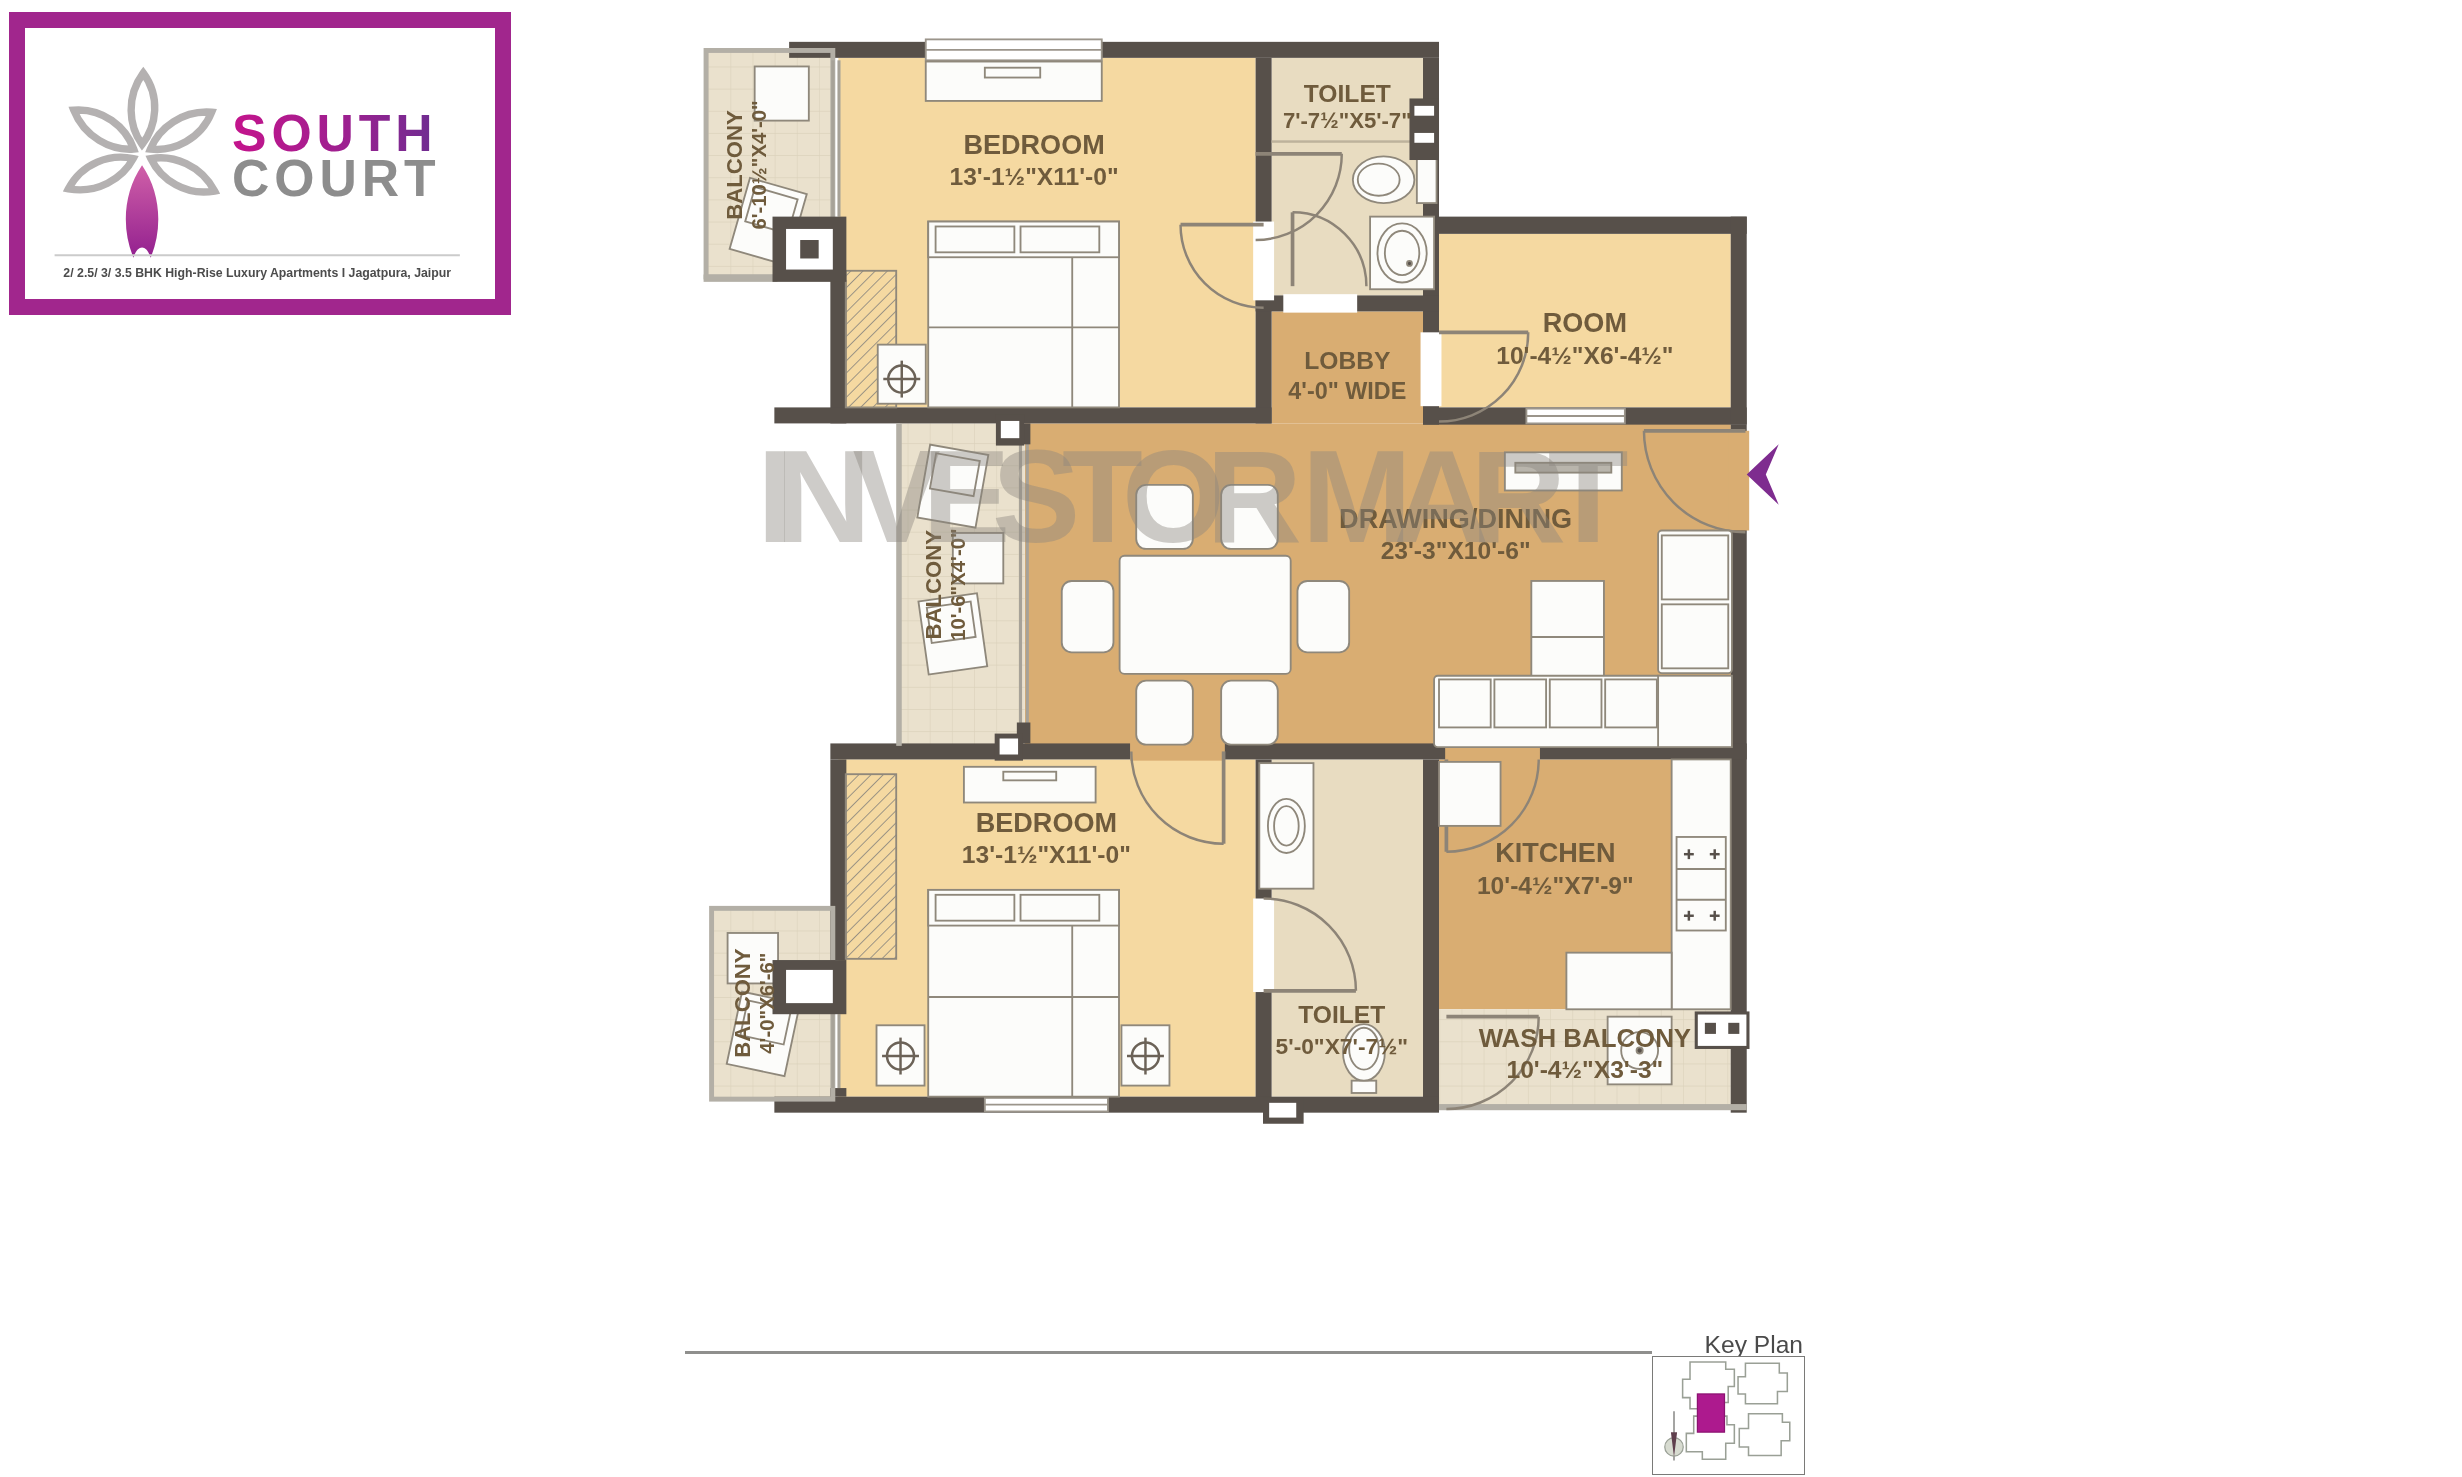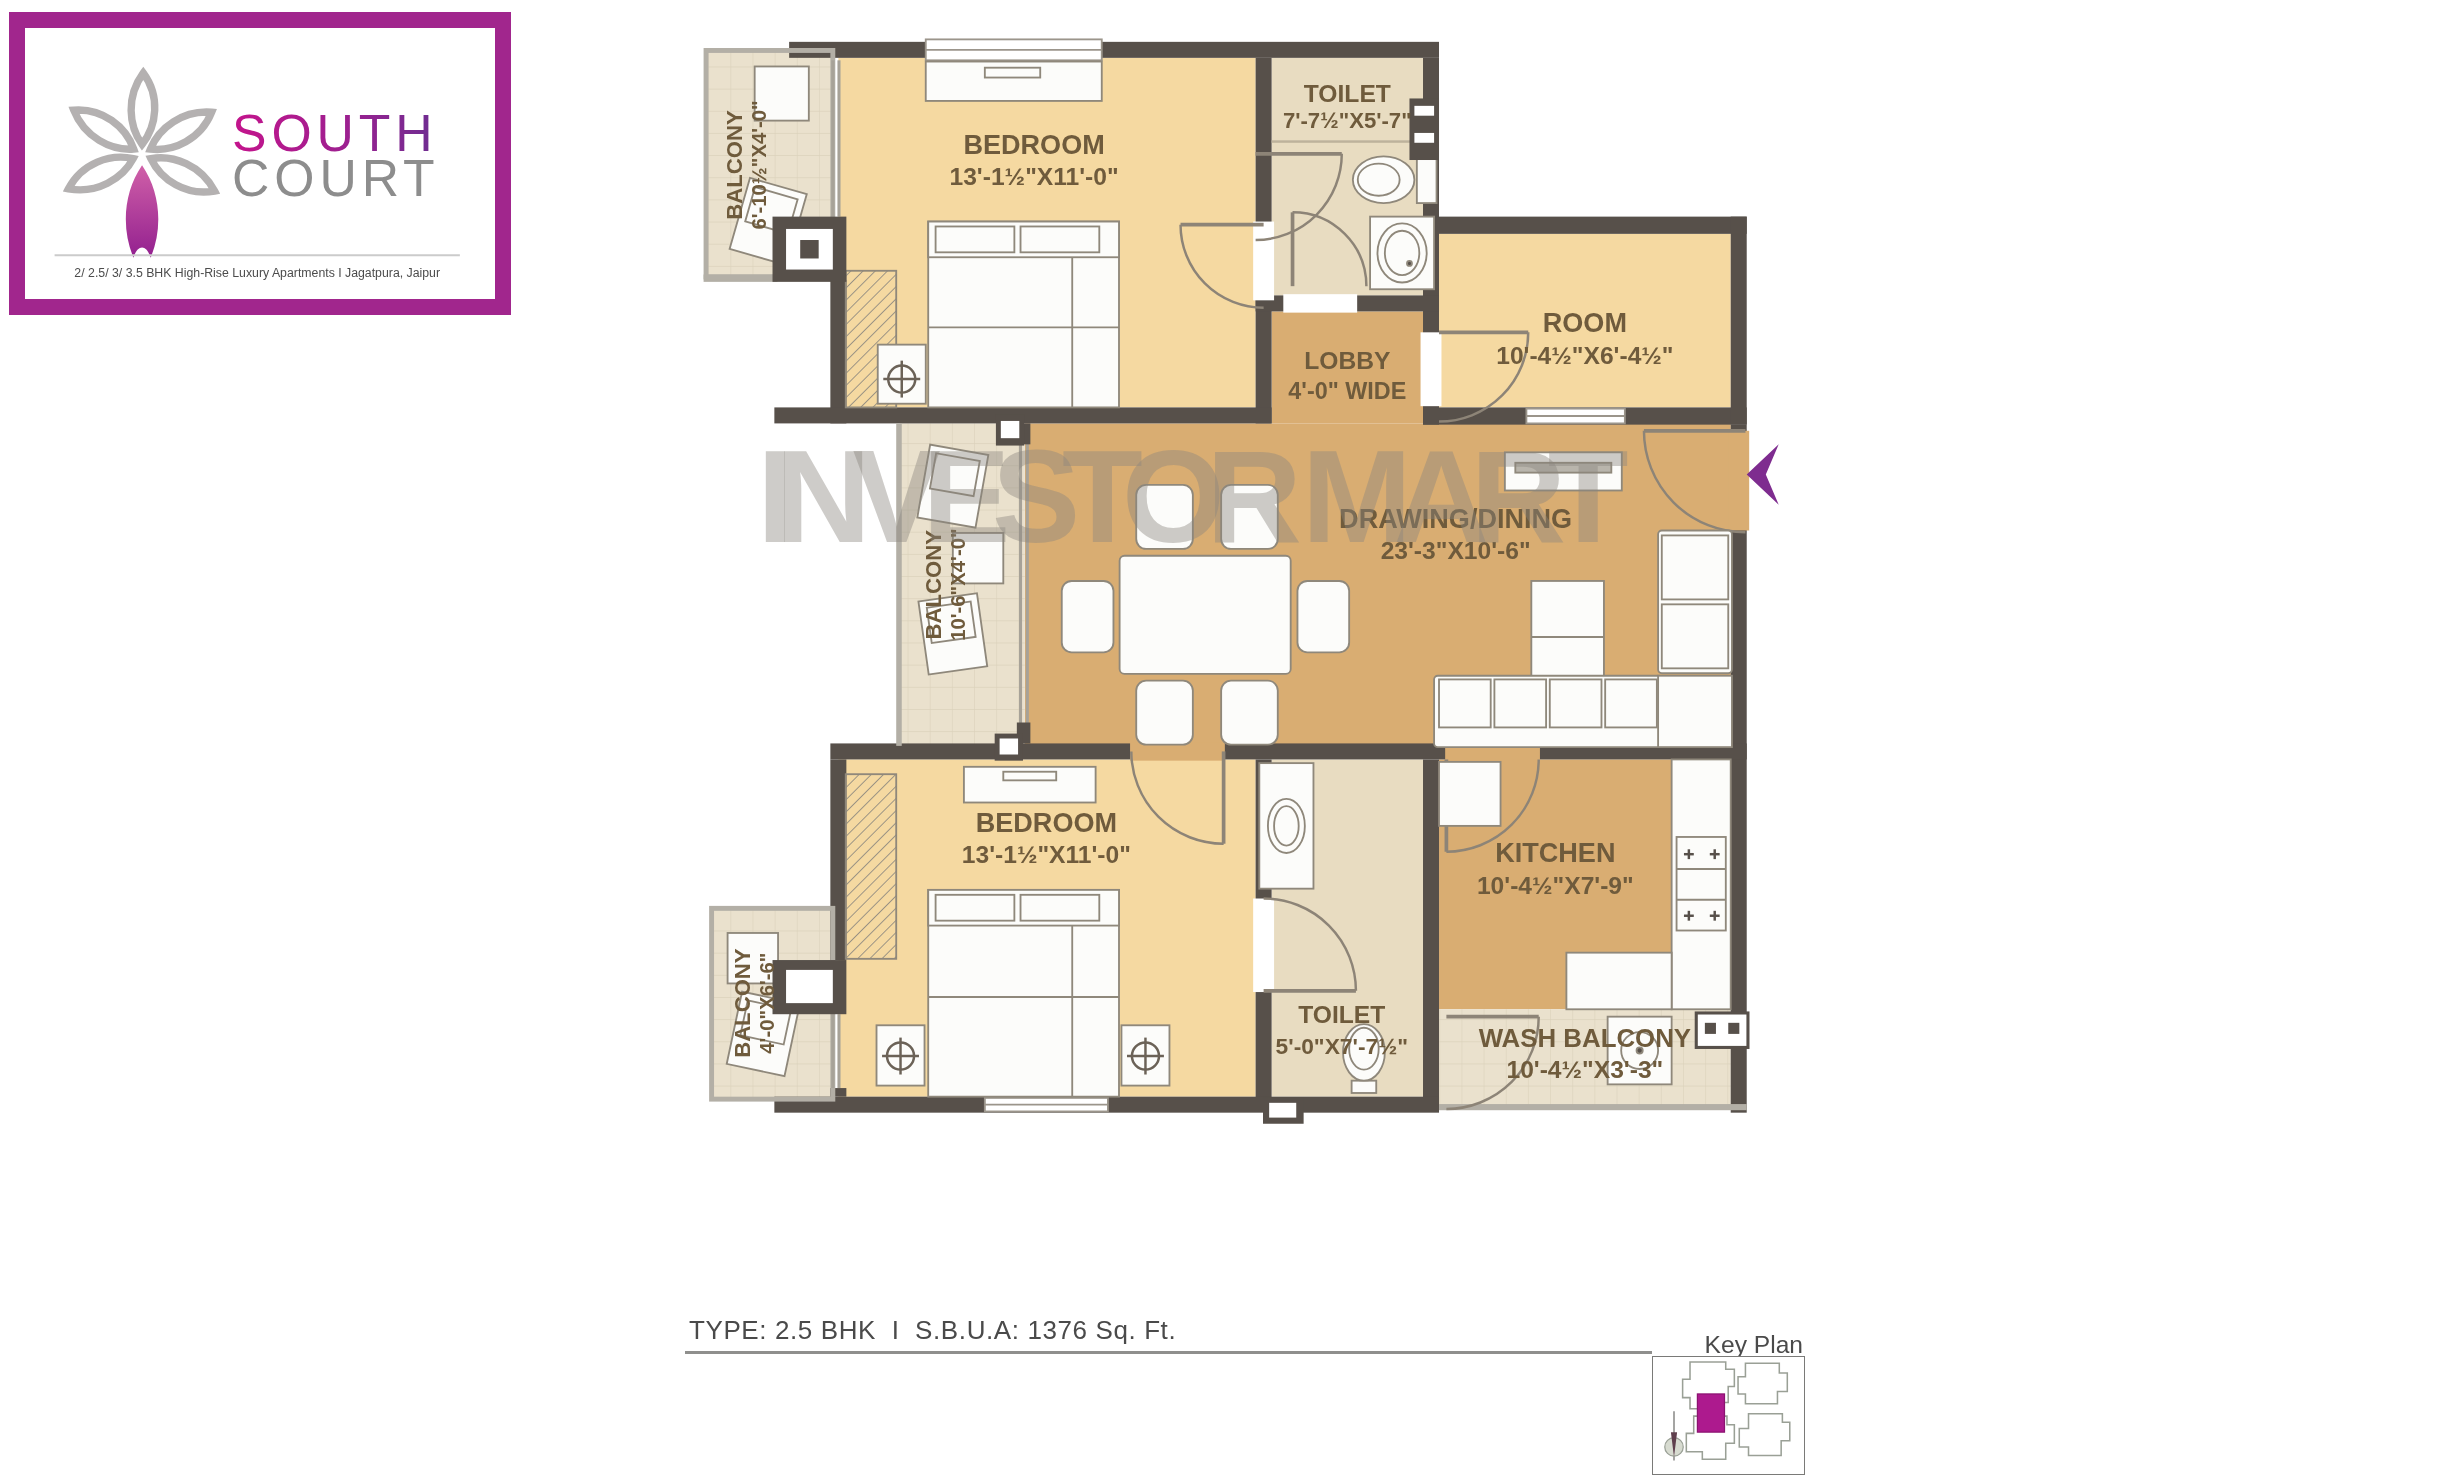--- a/index.html
+++ b/index.html
@@ -1,21 +1,21 @@
 <!DOCTYPE html>
 <html style="font-size:9.8px"><head>
 <meta charset="utf-8">
 <style>
   html,body{margin:0;padding:0;background:#ffffff;}
   .canvas{position:relative;width:2462px;height:1477px;background:#ffffff;overflow:hidden;
           font-family:"Liberation Sans",sans-serif;}
   #plan-svg{position:absolute;left:0;top:0;}
   
   #logo-box{position:absolute;left:9.2px;top:12.3px;width:502px;height:303px;
-            border:16px solid #a1268d;background:#ffffff;box-sizing:border-box;}
+            border:16px solid #a1268d;background:#ffffff;box-sizing:border-box;font-weight:bold;}
   
   #footer-type{position:absolute;left:689px;top:1315px;font-size:26px;color:#4a4a4a;
                letter-spacing:0.6px;white-space:pre;}
   #footer-line{position:absolute;left:685px;top:1351px;width:967px;height:2.5px;background:#8f8f8d;}
   #keyplan-label{position:absolute;left:1652px;top:1315px;width:151px;text-align:right;
                  font-size:24.6px;color:#4a4a4a;margin-top:16px;}
   #keyplan-box{position:absolute;left:1652px;top:1356px;width:151px;height:117px;
                border:1.8px solid #7a7a78;background:#ffffff;box-sizing:content-box;}
   .svgtext{font-family:"Liberation Sans",sans-serif;}
 </style>
@@ -426,21 +426,20 @@
       </g>
       <path d="M0,18 C-30,62 -34,120 -14,168 C-7,146 7,146 14,168 C34,120 30,62 0,18 Z" fill="url(#pgrad)"></path>
     </g>
     <text x="336" y="199" font-size="84" letter-spacing="8" fill="url(#sgrad)" class="svgtext">SOUTH</text>
     <text x="336" y="272" font-size="84" letter-spacing="8" fill="#8d8d8d" class="svgtext">COURT</text>
     <line x1="48" y1="369" x2="706" y2="369" stroke="#cbcbcb" stroke-width="3"></line>
     <text x="377" y="404" font-size="20" fill="#4c4c4c" text-anchor="middle" class="svgtext">2/ 2.5/ 3/ 3.5 BHK High-Rise Luxury Apartments  I  Jagatpura, Jaipur</text>
   </svg>
 </div>
 
-<div id="footer-type">TYPE: 2.5 BHK  I  S.B.U.A: 1376 Sq. Ft.</div>
 <div id="footer-line"></div>
 <div id="keyplan-label">Key Plan</div>
 <div id="keyplan-box">
   <svg width="151" height="117" viewBox="0 0 245 190">
     <g fill="#ffffff" stroke="#9aa096" stroke-width="2.5">
       <path d="M60,8 H118 V20 H132 V48 H122 V74 H98 V84 H60 V66 H48 V36 H60 Z"></path>
       <path d="M150,10 H205 V26 H218 V56 H202 V76 H150 V60 H138 V32 H150 Z"></path>
       <path d="M155,92 H210 V106 H222 V136 H208 V160 H155 V146 H140 V116 H155 Z"></path>
       <path d="M66,96 H120 V110 H132 V140 H118 V166 H80 V154 H54 V124 H66 Z"></path>
     </g>

